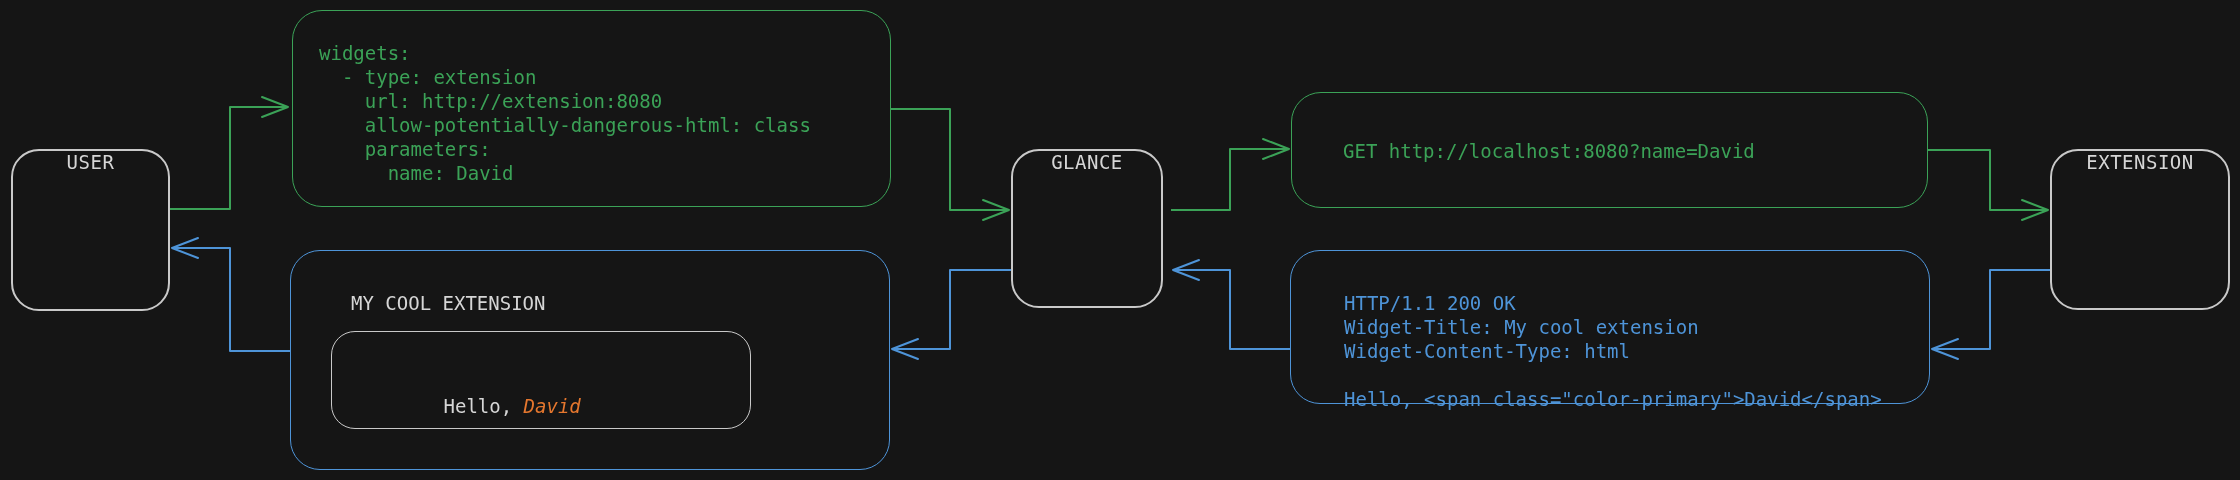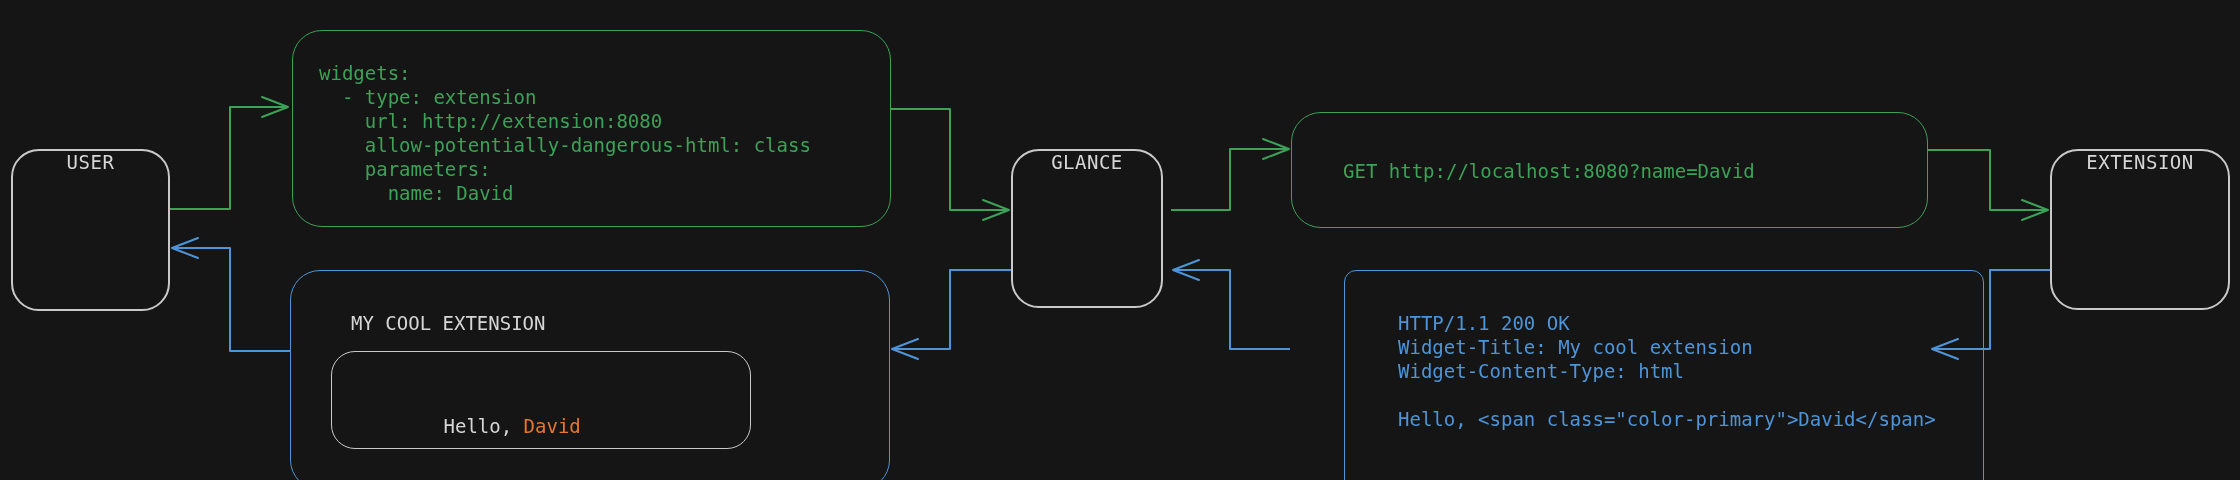--- a/index.html
+++ b/index.html
@@ -19,38 +19,38 @@
   }
   .abs { position: absolute; }
   .node {
     border: 2px solid var(--node-border, #c9c9c9);
     border-radius: 28px;
     display: flex; align-items: flex-start; justify-content: center;
     color: var(--text, #d6d6d6);
     font-size: 19px; letter-spacing: 0.5px;
     background: transparent;
   }
-  .codebox { border: 1.5px solid; border-radius: 30px; background: transparent; margin-top: 20px; }
+  .codebox { border: 1.5px solid; border-radius: 30px; background: transparent; }
   .codebox.green { border-color: var(--green, #3ba257); color: var(--green, #3ba257); }
   .codebox.blue  { border-color: var(--blue, #4e94d8);  color: var(--blue, #4e94d8); }
   .code-line {
     height: 24px; line-height: 24px;
     font-size: 19px; white-space: pre;
   }
   .preview-title {
     color: var(--text, #d6d6d6); font-size: 19px;
     height: 24px; line-height: 24px; white-space: pre;
   }
   .inner-box {
     border: 1.5px solid var(--node-border, #c9c9c9);
     border-radius: 24px;
   }
   .greeting { font-size: 19px; height: 24px; line-height: 24px; white-space: pre; }
   .greeting .prefix { color: var(--text, #d6d6d6); }
-  .greeting .name { color: var(--orange, #e5772e); }
+  .greeting .name { color: var(--orange, #e5772e); font-style: italic; }
 </style>
 </head>
 <body>
 
 <div id="stage">
 
   <svg id="connectors" viewBox="0 0 2240 480" xmlns="http://www.w3.org/2000/svg">
       <polyline points="170,209 230,209 230,107 288,107" fill="none" stroke="#3ba257" stroke-width="2" stroke-linejoin="round"></polyline>
       <path d="M 262 97 L 288 107 L 262 117" fill="none" stroke="#3ba257" stroke-width="2" stroke-linejoin="round" stroke-linecap="round"></path>
       <polyline points="891,109 950,109 950,210 1009,210" fill="none" stroke="#3ba257" stroke-width="2" stroke-linejoin="round"></polyline>
@@ -89,21 +89,21 @@
       <div class="code-line">    allow-potentially-dangerous-html: class</div>
       <div class="code-line">    parameters:</div>
       <div class="code-line">      name: David</div>
     </div>
   </div>
 
   <div class="codebox green abs" style="left:1291px; top:92px; width:637px; height:116px;">
     <div class="code-line abs" style="left:51px; top:46px;">GET http://localhost:8080?name=David</div>
   </div>
 
-  <div class="codebox blue abs" style="left:1344px; top:250px; width:640px; height:231px;border-radius:12px;">
+  <div class="codebox blue abs" style="left:1290px; top:250px; width:640px; height:154px;">
     <div class="abs" style="left:53px; top:40px;">
       <div class="code-line">HTTP/1.1 200 OK</div>
       <div class="code-line">Widget-Title: My cool extension</div>
       <div class="code-line">Widget-Content-Type: html</div>
       <div class="code-line"></div>
       <div class="code-line">Hello, &lt;span class="color-primary"&gt;David&lt;/span&gt;</div>
     </div>
   </div>
 
   <div class="codebox blue abs" style="left:290px; top:250px; width:600px; height:220px;">

